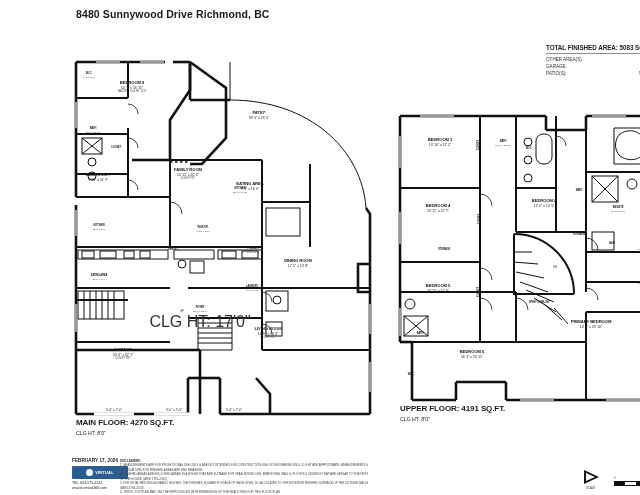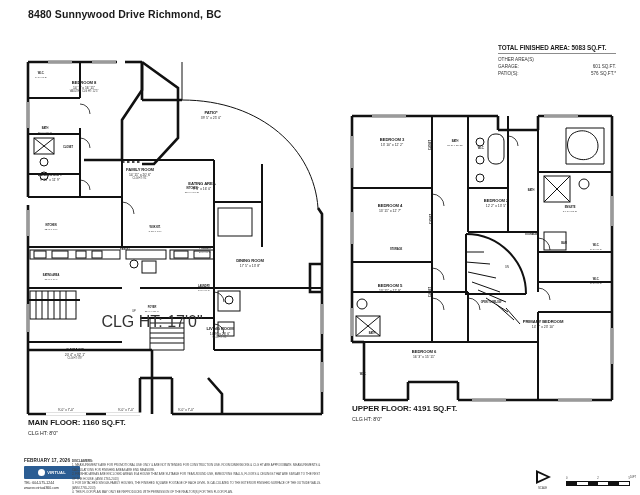--- a/index.html
+++ b/index.html
@@ -4,21 +4,21 @@
 <style>
   html,body{margin:0;padding:0;}
   body{
     width:640px;height:495px;
     background:#ffffff;
     font-family:"Liberation Sans",sans-serif;
     color:#1a1a1a;
     position:relative;
     overflow:hidden;
   }
-  .page{position:absolute;inset:0;}
+  .page{position:absolute;inset:0;margin-left:48px;}
 
   
   #page-title{
     position:absolute;left:28px;top:8px;
     font-size:10.5px;font-weight:bold;letter-spacing:.1px;
   }
 
   
   #summary{position:absolute;left:498px;top:44px;width:118px;}
   #summary .total{
@@ -503,21 +503,21 @@
     <div class="room tiny plain" style="left:159px;top:155px;">
       <span class="rname">DN</span>
     </div>
     <div class="room mid" style="left:195px;top:212px;">
       <span class="rname">PRIMARY BEDROOM</span>
       <span class="rdim">14' 9" x 23' 10"</span>
     </div>
   </div>
 
   <div id="main-floor-caption" class="floor-caption">
-    <div class="name">MAIN FLOOR: 1160 SQ.FT.</div>
+    <div class="name">MAIN FLOOR: 4270 SQ.FT.</div>
     <div class="clg">CLG HT: 8'0"</div>
   </div>
   <div id="upper-floor-caption" class="floor-caption">
     <div class="name">UPPER FLOOR: 4191 SQ.FT.</div>
     <div class="clg">CLG HT: 8'0"</div>
   </div>
 
   <div id="footer-date">FEBRUARY 17, 2026</div>
   <div id="logo">
     <span class="mark"></span>

